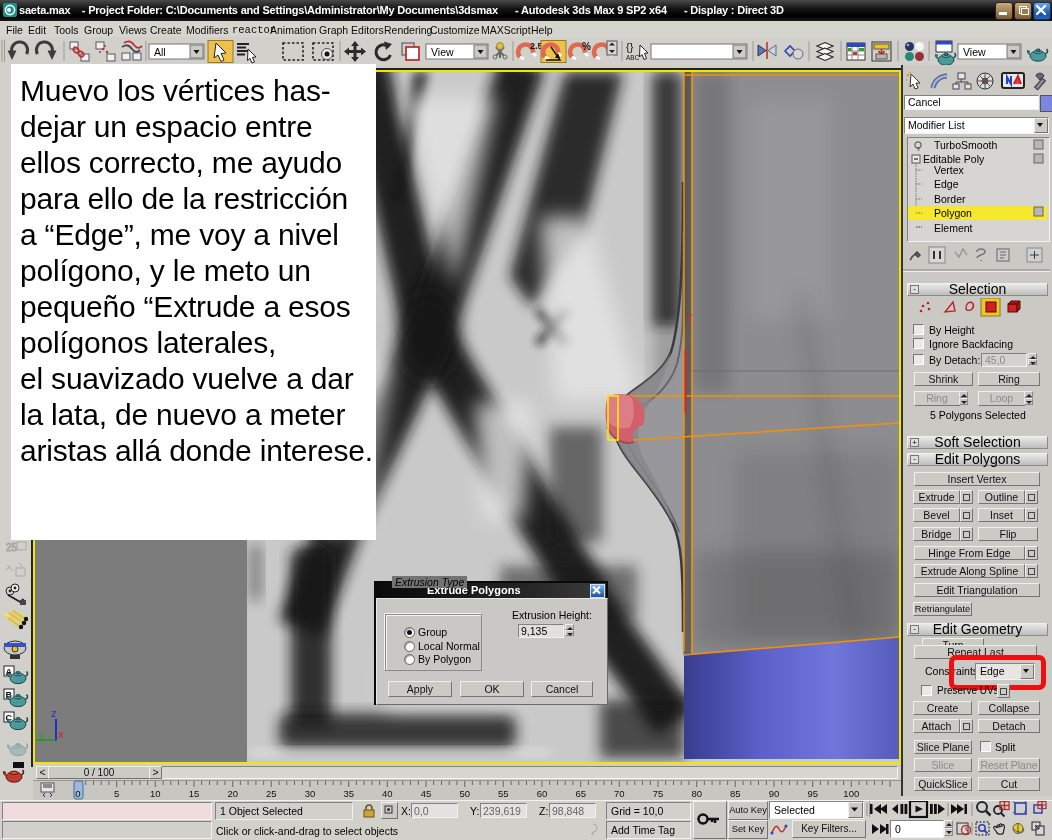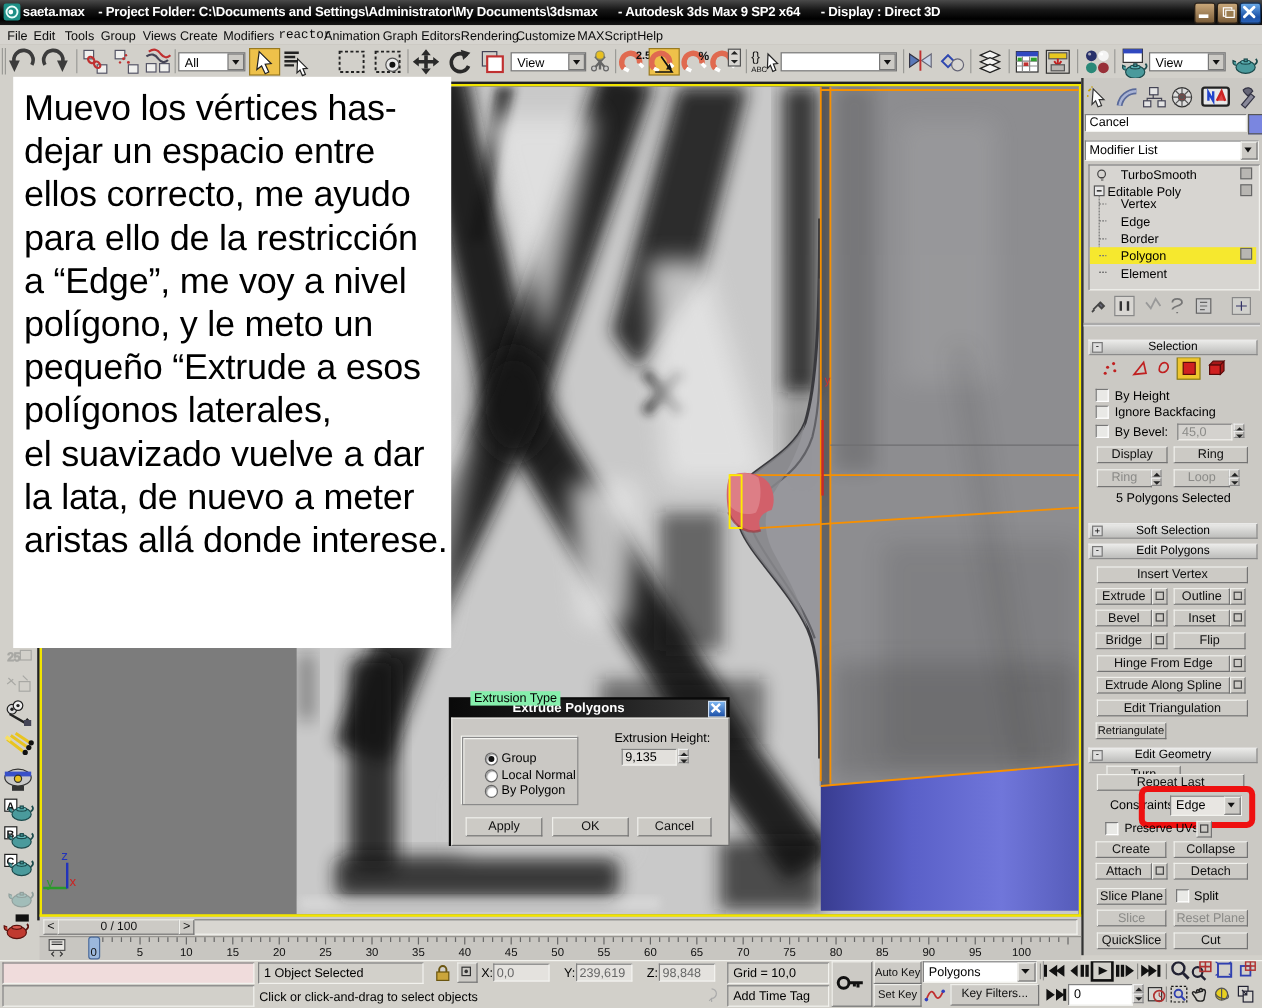--- a/index.html
+++ b/index.html
@@ -5,21 +5,21 @@
   html,body{margin:0;padding:0;width:1052px;height:840px;overflow:hidden;
     font-family:"Liberation Sans",sans-serif;background:#d2d0ca;position:relative;}
   .abs{position:absolute;}
   .sunken{border-top:1px solid #828282;border-left:1px solid #828282;
     border-right:1px solid #f2f2ee;border-bottom:1px solid #f2f2ee;}
   .btn{background:#cccac5;border-top:1px solid #efefeb;border-left:1px solid #efefeb;
     border-right:1px solid #747474;border-bottom:1px solid #747474;
     font-size:10.5px;color:#101010;text-align:center;line-height:12px;}
   .rollhead{background:linear-gradient(#e9e9e7,#bdbdbb);border:1px solid #8b8b8b;
     border-top-color:#f0f0f0;border-left-color:#f0f0f0;
-    font-size:10px;color:#000;text-align:center;line-height:11px;}
+    font-size:14px;color:#000;text-align:center;line-height:11px;}
   .cb{width:9px;height:9px;background:#e9e9e6;border-top:1px solid #777;
     border-left:1px solid #777;border-right:1px solid #fff;border-bottom:1px solid #fff;}
   .lbl{font-size:10.5px;color:#000;white-space:nowrap;}
   .glbl{font-size:10.5px;color:#8b8b88;white-space:nowrap;}
   .spin{width:9px;height:12px;display:flex;flex-direction:column;}
   .spin div{flex:1;background:#c8c6c2;border:1px solid #888;
     border-top-color:#eee;border-left-color:#eee;position:relative;}
   .spin div:after{content:"";position:absolute;left:1px;top:2px;
     border-left:3px solid transparent;border-right:3px solid transparent;}
   .spin .up:after{border-bottom:3px solid #222;}
@@ -499,28 +499,28 @@
       <rect x="93" y="6" width="9" height="8" fill="#d02020" stroke="#5a0a0a"></rect>
       <path d="M93 6 l3 -3 l9 0 l-3 3 Z M102 6 l3 -3 l0 8 l-3 3 Z" fill="#a81818" stroke="#5a0a0a"></path>
     </g>
   </g>
 </svg>
 <div class="abs cb" style="left:913px;top:324px;"></div>
 <div class="abs lbl" style="left:929px;top:324px;">By Height</div>
 <div class="abs cb" style="left:913px;top:338px;"></div>
 <div class="abs lbl" style="left:929px;top:338px;">Ignore Backfacing</div>
 <div class="abs cb" style="left:913px;top:354px;"></div>
-<div class="abs lbl" style="left:929px;top:354px;">By Bevel:</div>
+<div class="abs lbl" style="left:929px;top:354px;">By Detach:</div>
 <div class="abs sunken" style="left:981px;top:353px;width:44px;height:12px;background:#d4d2ce;"></div>
 <div class="abs glbl" style="left:985px;top:354px;">45,0</div>
 <div class="abs spin" style="left:1028px;top:353px;">
       <div class="up"></div>
       <div class="dn"></div>
     </div>
-<div class="abs btn" style="left:914px;top:372px;width:57px;height:12px;">Display</div>
+<div class="abs btn" style="left:914px;top:372px;width:57px;height:12px;">Shrink</div>
 <div class="abs btn" style="left:978px;top:372px;width:60px;height:12px;">Ring</div>
 <div class="abs btn" style="left:914px;top:391px;width:44px;height:13px;color:#8b8b88;">Ring</div>
 <div class="abs spin" style="left:959px;top:391px;height:14px;">
       <div class="up"></div>
       <div class="dn"></div>
     </div>
 <div class="abs btn" style="left:978px;top:391px;width:45px;height:13px;color:#8b8b88;">Loop</div>
 <div class="abs spin" style="left:1024px;top:391px;height:14px;">
       <div class="up"></div>
       <div class="dn"></div>
@@ -760,21 +760,21 @@
 <div class="abs sunken" style="left:606px;top:821px;width:83px;height:16px;"></div>
 <div class="abs lbl" style="left:611px;top:824px;">Add Time Tag</div>
 <div class="abs btn" style="left:693px;top:801px;width:32px;height:36px;"></div>
 <svg class="abs" style="left:693px;top:801px;" width="32" height="36" viewBox="0 0 32 36">
   <circle cx="10" cy="18" r="4.5" fill="none" stroke="#111" stroke-width="2.5"></circle>
   <path d="M14 18 h12 m-4 0 v4 m-3 -4 v3" stroke="#111" stroke-width="2.5" fill="none"></path>
 </svg>
 <div class="abs btn" style="left:728px;top:801px;width:38px;height:17px;line-height:17px;font-size:9.3px;">Auto Key</div>
 <div class="abs btn" style="left:728px;top:820px;width:38px;height:17px;line-height:17px;font-size:9.3px;">Set Key</div>
 <div class="abs sunken" style="left:769px;top:801px;width:93px;height:16px;background:#fff;"></div>
-<div class="abs lbl" style="left:774px;top:804px;">Polygons</div>
+<div class="abs lbl" style="left:774px;top:804px;">Selected</div>
 <div class="abs btn" style="left:848px;top:802px;width:13px;height:14px;"></div>
 <svg class="abs" style="left:848px;top:802px;" width="13" height="14">
       <path d="M3 5.5 l3.5 4 l3.5 -4 z" fill="#111"></path>
     </svg>
 <svg class="abs" style="left:770px;top:821px;" width="18" height="16" viewBox="0 0 18 16">
   <path d="M2 12 C5 4 7 4 9 8 C11 12 13 12 16 5" fill="none" stroke="#c03030" stroke-width="1.5"></path>
   <circle cx="2" cy="12" r="1.5" fill="#3040c0"></circle>
       <circle cx="16" cy="5" r="1.5" fill="#3040c0"></circle>
 </svg>
 <div class="abs btn" style="left:792px;top:820px;width:72px;height:16px;line-height:16px;font-size:10px;">Key Filters...</div>
@@ -870,21 +870,21 @@
 <div class="abs" style="left:590px;top:584px;width:13px;height:12px;
   background:linear-gradient(#7cb6f2,#1c50a8);border:1px solid #cfe0f4;"></div>
 <svg class="abs" style="left:590px;top:584px;" width="13" height="12" viewBox="0 0 13 12">
   <path d="M3 2.5 L10 9.5 M10 2.5 L3 9.5" stroke="#fff" stroke-width="2"></path>
 </svg>
 <div class="abs" style="left:376px;top:598px;width:230px;height:105px;background:#cac8c4;
   border-left:1px solid #e8e8e4;border-top:1px solid #e8e8e4;border-right:1px solid #6a6a6a;border-bottom:1px solid #6a6a6a;"></div>
 
 <div class="abs" style="left:385px;top:614px;width:95px;height:55px;border:1px solid #8a8a8a;
   box-shadow:1px 1px 0 #f4f4f0 inset, -1px -1px 0 #f4f4f0;"></div>
-<div class="abs lbl" style="left:392px;top:576px;background:#86efac;padding:0 3px;">Extrusion Type</div>
+<div class="abs lbl" style="left:392px;top:576px;background:#737373;padding:0 3px;font-style:italic;">Extrusion Type</div>
 <div class="abs" style="left:404px;top:627px;width:9px;height:9px;border-radius:50%;background:#fff;border:1px solid #666;box-shadow:inset 1px 1px 1px #999;"></div>
 <div class="abs" style="left:407px;top:630px;width:5px;height:5px;border-radius:50%;background:#111;"></div>
 <div class="abs lbl" style="left:418px;top:626px;">Group</div>
 <div class="abs" style="left:404px;top:641px;width:9px;height:9px;border-radius:50%;background:#fff;border:1px solid #666;box-shadow:inset 1px 1px 1px #999;"></div>
 <div class="abs lbl" style="left:418px;top:640px;">Local Normal</div>
 <div class="abs" style="left:404px;top:654px;width:9px;height:9px;border-radius:50%;background:#fff;border:1px solid #666;box-shadow:inset 1px 1px 1px #999;"></div>
 <div class="abs lbl" style="left:418px;top:653px;">By Polygon</div>
 
 <div class="abs lbl" style="left:512px;top:609px;">Extrusion Height:</div>
 <div class="abs sunken" style="left:518px;top:624px;width:44px;height:12px;background:#e2e0dc;"></div>

